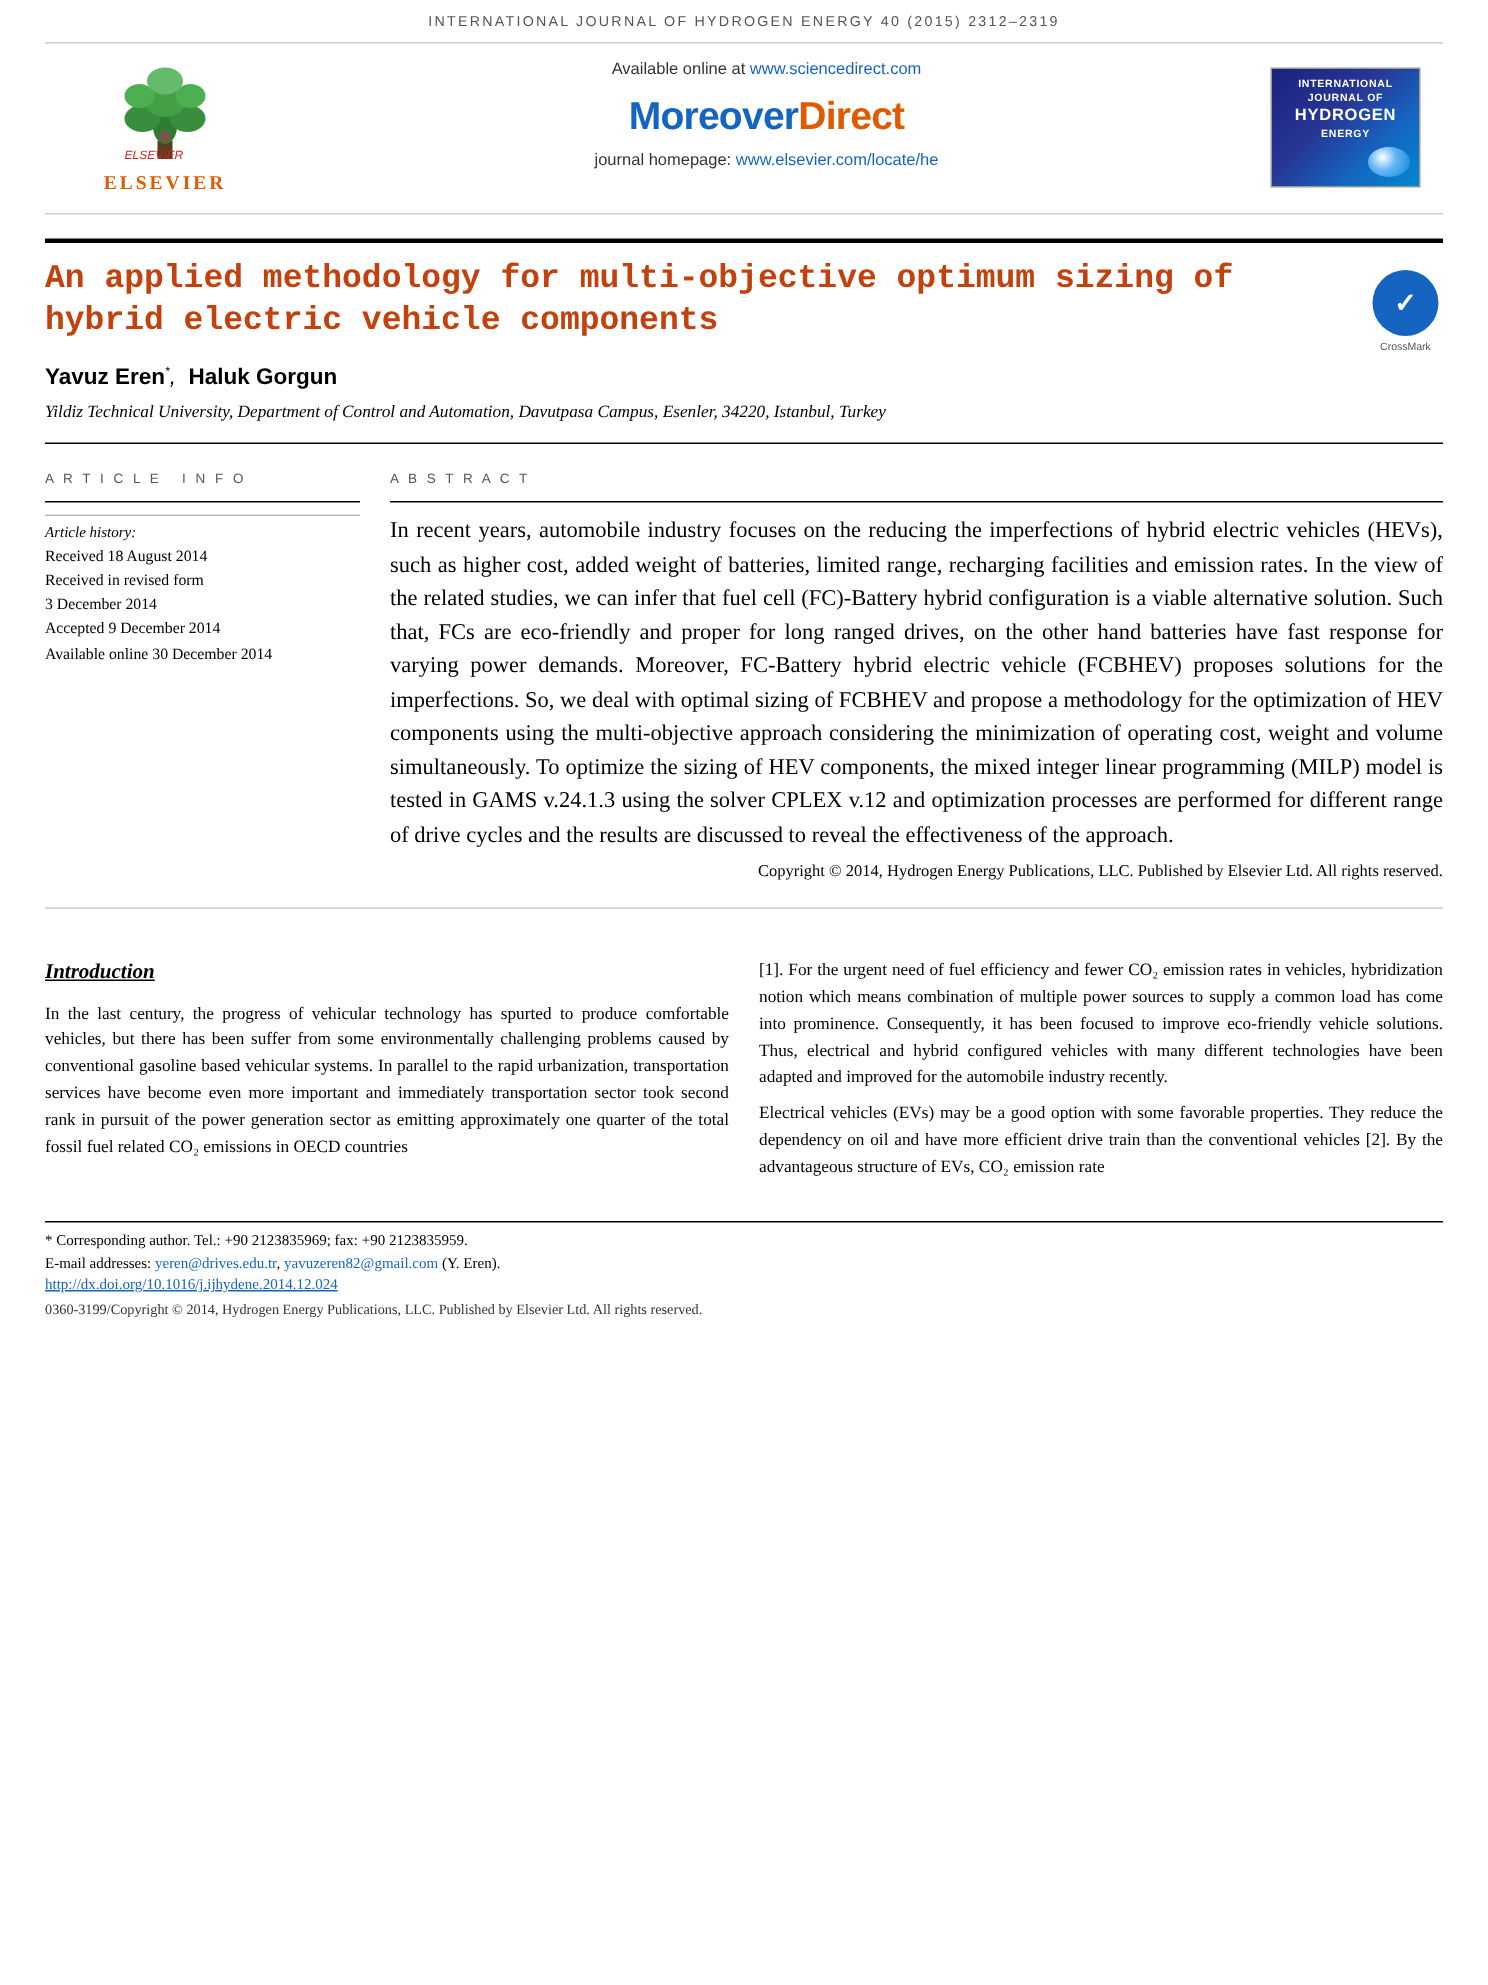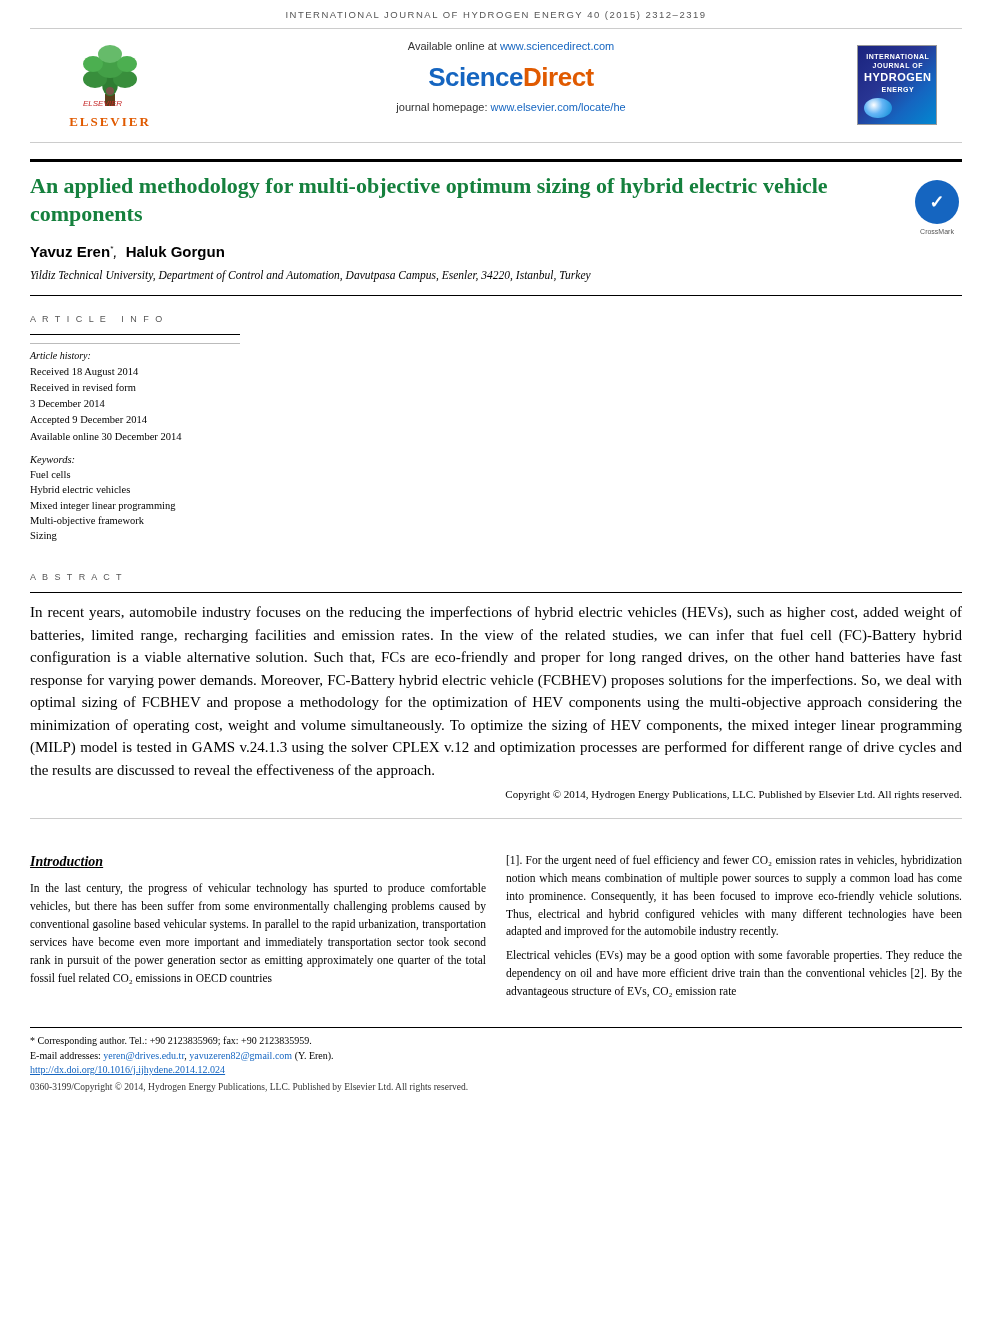--- a/index.html
+++ b/index.html
@@ -93,27 +93,27 @@
     .journal-homepage a { color: #1565c0; text-decoration: none; }
 
     .banner-right {
       width: 130px;
       display: flex;
       align-items: center;
       justify-content: center;
       flex-shrink: 0;
     }
     .journal-cover {
-      width: 80px;
+      width: 100px;
       height: 80px;
       background: linear-gradient(135deg, #1a237e 0%, #283593 40%, #1565c0 70%, #0288d1 100%);
       border: 1px solid #999;
       display: flex;
       flex-direction: column;
-      align-items: flex-start;
+      align-items: flex-end;
       justify-content: center;
       padding: 6px;
       position: relative;
     }
     .journal-cover-title {
       font-size: 7px;
       color: #fff;
       text-align: center;
       font-family: Arial, sans-serif;
       font-weight: bold;
@@ -152,23 +152,23 @@
       display: flex;
       align-items: flex-start;
       margin-bottom: 12px;
     }
     .title-text {
       flex: 1;
     }
     .article-title {
       font-size: 22px;
       font-weight: bold;
-      font-family: Liberation Serif, serif;
+      font-family: Liberation Mono, monospace;
       line-height: 1.3;
-      color: #15803d;
+      color: #c2410c;
     }
     .crossmark {
       width: 50px;
       height: 50px;
       flex-shrink: 0;
       margin-left: 20px;
       margin-top: 5px;
       display: flex;
       align-items: center;
       justify-content: center;
@@ -211,21 +211,20 @@
       border: none;
       border-top: 1px solid #000;
       margin: 8px 0;
     }
 
     
     .two-col {
       display: flex;
       gap: 20px;
       margin-top: 17px;
-      flex-direction: column;
     }
     .col-left {
       width: 210px;
       flex-shrink: 0;
     }
     .col-right {
       flex: 1;
     }
 
     
@@ -367,21 +366,21 @@
       <div class="elsevier-text">ELSEVIER</div>
     </div>
   </div>
 
   <div class="banner-center">
     <div class="available-online">
       <span>Available online at</span>
       <a href="#">www.sciencedirect.com</a>
     </div>
     <div class="sciencedirect-logo">
-      <span style="color:#1565c0;">Science</span><span style="color:#e05a00;">Direct</span>
+      <span style="color:#1565c0;">Moreover</span><span style="color:#e05a00;">Direct</span>
     </div>
     <div class="journal-homepage">
       <span>journal homepage:</span>
       <a href="#">www.elsevier.com/locate/he</a>
     </div>
   </div>
 
   <div class="banner-right">
     <div class="journal-cover">
       <div class="journal-cover-title">
@@ -428,28 +427,20 @@
 
       <div class="info-date-group">
         <div class="article-info-label">Article history:</div>
         <div class="article-info-line">Received 18 August 2014</div>
         <div class="article-info-line">Received in revised form</div>
         <div class="article-info-line">3 December 2014</div>
         <div class="article-info-line">Accepted 9 December 2014</div>
         <div class="article-info-line">Available online 30 December 2014</div>
       </div>
 
-      <div class="info-group">
-        <div class="keywords-title">Keywords:</div>
-        <div class="keyword-item">Fuel cells</div>
-        <div class="keyword-item">Hybrid electric vehicles</div>
-        <div class="keyword-item">Mixed integer linear programming</div>
-        <div class="keyword-item">Multi-objective framework</div>
-        <div class="keyword-item">Sizing</div>
-      </div>
     </div>
 
     <div class="col-right">
       <div class="section-label">A B S T R A C T</div>
       <hr class="thin-line">
       <div class="abstract-text">In recent years, automobile industry focuses on the reducing the imperfections of hybrid electric vehicles (HEVs), such as higher cost, added weight of batteries, limited range, recharging facilities and emission rates. In the view of the related studies, we can infer that fuel cell (FC)-Battery hybrid configuration is a viable alternative solution. Such that, FCs are eco-friendly and proper for long ranged drives, on the other hand batteries have fast response for varying power demands. Moreover, FC-Battery hybrid electric vehicle (FCBHEV) proposes solutions for the imperfections. So, we deal with optimal sizing of FCBHEV and propose a methodology for the optimization of HEV components using the multi-objective approach considering the minimization of operating cost, weight and volume simultaneously. To optimize the sizing of HEV components, the mixed integer linear programming (MILP) model is tested in GAMS v.24.1.3 using the solver CPLEX v.12 and optimization processes are performed for different range of drive cycles and the results are discussed to reveal the effectiveness of the approach.</div>
       <div class="copyright-text">Copyright © 2014, Hydrogen Energy Publications, LLC. Published by Elsevier Ltd. All rights reserved.</div>
     </div>
   </div>
 

